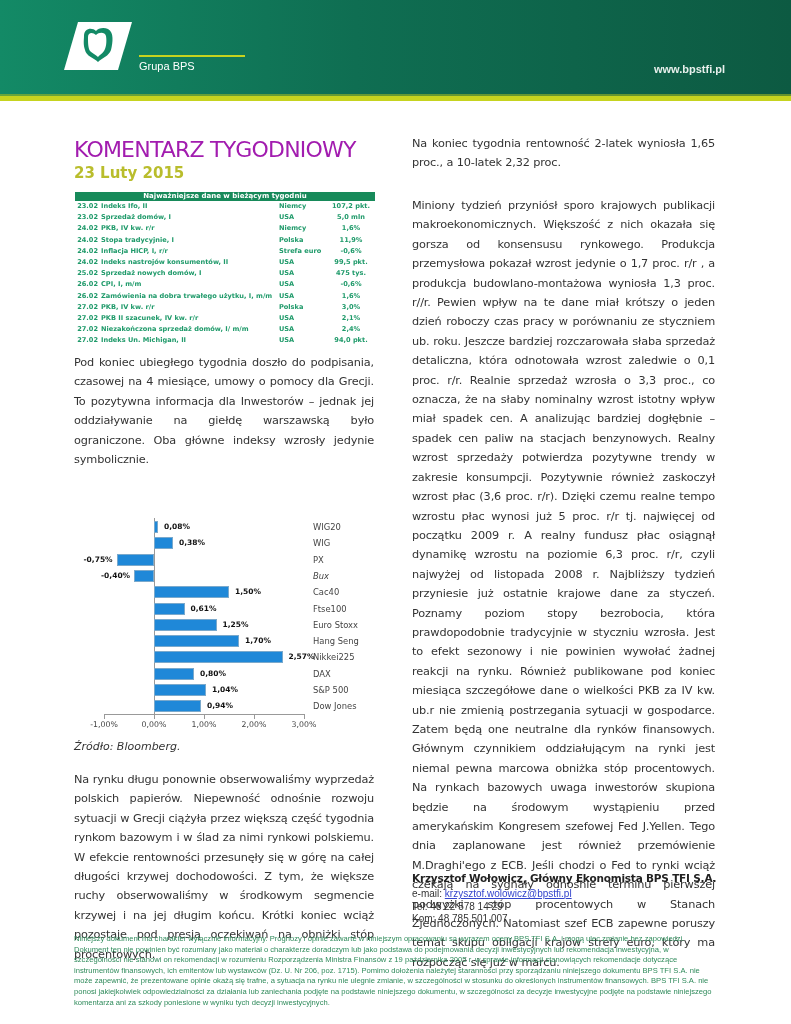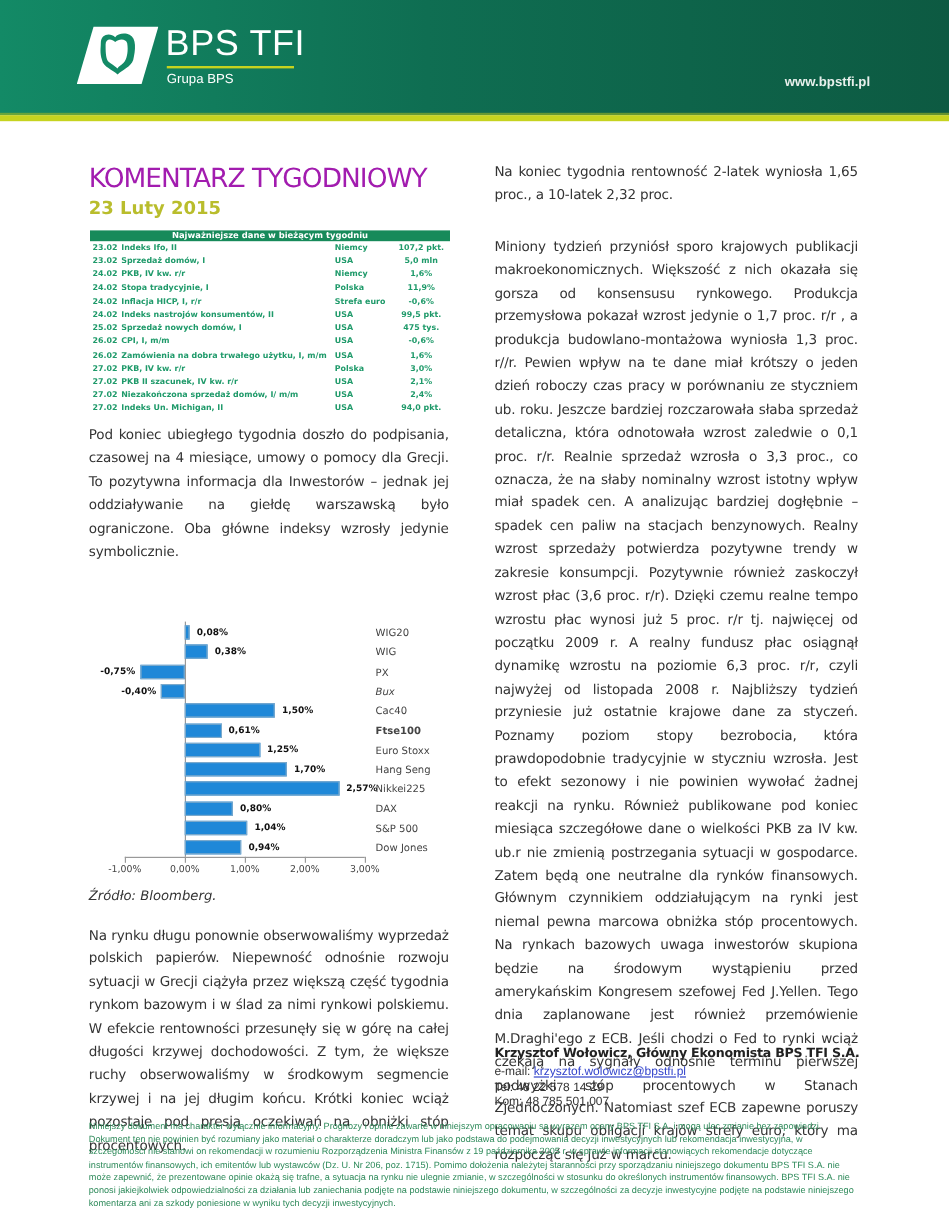--- a/index.html
+++ b/index.html
@@ -91,21 +91,20 @@
 </style>
 </head>
 <body>
 
 <div class="banner">
   <svg class="logo-mark" viewBox="0 0 68 48">
     <polygon points="14,0 68,0 54,48 0,48" fill="#ffffff"></polygon>
     <path d="M20,14 C20,6 28,5 32,9 C34,6 40,5 44,7 C50,10 49,20 47,28 C45,34 38,36 34,40 C30,36 22,34 21,28 C19,22 20,18 20,14 Z" fill="#138a66"></path>
     <path d="M24,15 C24,10 29,10 32,13 C35,10 41,10 42,14 C43,20 42,26 40,29 C38,32 35,33 34,35 C32,33 28,31 26,29 C24,26 24,20 24,15 Z" fill="#ffffff"></path>
   </svg>
-  <div class="logo-title">BPS TFI</div>
   <div class="logo-rule"></div>
   <div class="logo-sub">Grupa BPS</div>
   <div class="site-url">www.bpstfi.pl</div>
 </div>
 <div class="banner-stripe-dark"></div>
 <div class="banner-stripe"></div>
 
 <div class="main-title">KOMENTARZ TYGODNIOWY</div>
 <div class="date-title">23 Luty 2015</div>
 
@@ -207,21 +206,21 @@
       <div class="bar-label" style="top: 83.6px; left: 13.5px; text-align: center;">-0,75%</div>
       <div class="cat-label" style="top: 83.6px;">PX</div>
       <div class="bar" style="top: 99.9px; height: 12px; width: 20px; left: 64px;"></div>
       <div class="bar-label" style="top: 99.9px; left: 31px;">-0,40%</div>
       <div class="cat-label" style="top: 99.9px; font-style: italic;">Bux</div>
       <div class="bar" style="top: 116.2px; height: 12px; width: 75px; left: 84px;"></div>
       <div class="bar-label" style="top: 116.2px; left: 165px;">1,50%</div>
       <div class="cat-label" style="top: 116.2px;">Cac40</div>
       <div class="bar" style="top: 132.5px; height: 12px; width: 30.5px; left: 84px;"></div>
       <div class="bar-label" style="top: 132.5px; left: 120.5px;">0,61%</div>
-      <div class="cat-label" style="top: 132.5px; font-weight: bold;">Ftse100</div>
+      <div class="cat-label" style="top: 132.5px;">Ftse100</div>
       <div class="bar" style="top: 148.8px; height: 12px; width: 62.5px; left: 84px;"></div>
       <div class="bar-label" style="top: 148.8px; left: 152.5px;">1,25%</div>
       <div class="cat-label" style="top: 148.8px;">Euro Stoxx</div>
       <div class="bar" style="top: 165.1px; height: 12px; width: 85px; left: 84px;"></div>
       <div class="bar-label" style="top: 165.1px; left: 175px;">1,70%</div>
       <div class="cat-label" style="top: 165.1px;">Hang Seng</div>
       <div class="bar" style="top: 181.4px; height: 12px; width: 128.5px; left: 84px;"></div>
       <div class="bar-label" style="top: 181.4px; left: 218.5px;">2,57%</div>
       <div class="cat-label" style="top: 181.4px;">Nikkei225</div>
       <div class="bar" style="top: 197.7px; height: 12px; width: 40px; left: 84px;"></div>

